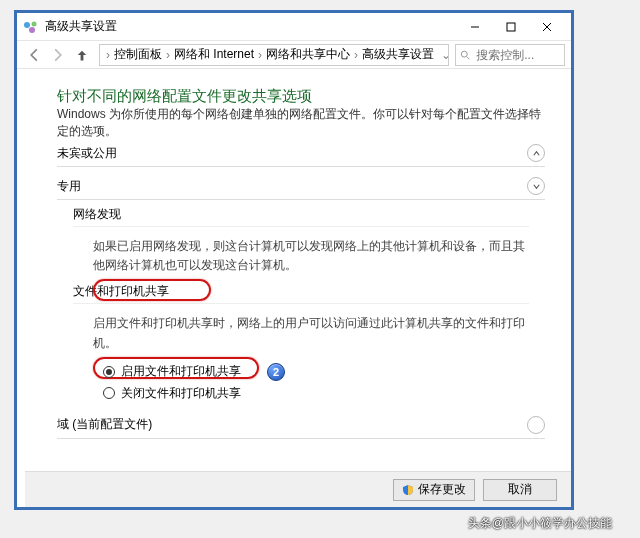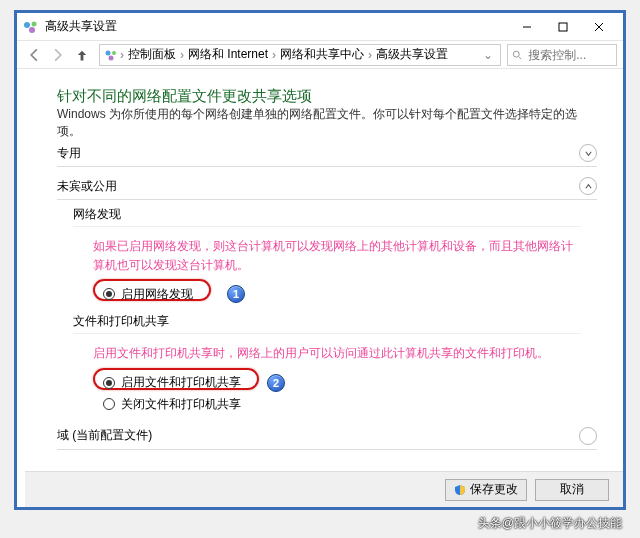--- a/index.html
+++ b/index.html
@@ -9,21 +9,21 @@
     height: 538px;
     background: #f0f0f0;
     font-family: "Microsoft YaHei", "Segoe UI", sans-serif;
     font-size: 12px;
     color: #000;
     position: relative;
   }
   .outer-frame {
     position: absolute;
     left: 14px; top: 10px;
-    width: 612px; height: 500px;
+    width: 560px; height: 500px;
     border: 3px solid #3b6fb5;
     background: #fff;
   }
   
   .titlebar {
     height: 28px;
     display: flex;
     align-items: center;
     padding: 0 6px;
     background: #fff;
@@ -92,21 +92,21 @@
   .chev-circle {
     width: 18px; height: 18px; border-radius: 50%;
     border: 1px solid #bbb;
     display: flex; align-items: center; justify-content: center;
     color: #555;
   }
   .chev-circle svg { width: 9px; height: 9px; }
   .section { margin: 6px 16px 8px 16px; }
   .sec-title { font-size: 12px; }
   .sec-line { border-top: 1px solid #eee; margin-top: 3px; }
-  .sec-desc { margin: 10px 0 8px 20px; font-size: 12px; line-height: 1.6; color: #ec4899; }
+  .sec-desc { margin: 10px 0 8px 20px; font-size: 12px; line-height: 1.6; color: #404040; }
   .radio-group { margin-left: 30px; }
   .radio {
     display: flex; align-items: center;
     font-size: 12px; padding: 2px 0;
     position: relative;
   }
   .radio .dot {
     width: 12px; height: 12px; border: 1px solid #333; border-radius: 50%;
     margin-right: 6px; display: inline-flex; align-items: center; justify-content: center;
     background: #fff;
@@ -144,21 +144,21 @@
     border: 1px solid #adadad;
     background: #e9e9e9;
     font-size: 12px;
     display: inline-flex; align-items: center; justify-content: center;
     padding: 0 8px; gap: 4px;
   }
   .btn .shield { width: 12px; height: 12px; }
   
   .watermark {
     position: absolute;
-    bottom: 6px; right: 18px;
+    bottom: 6px; right: 28px;
     font-size: 12px; color: #fff;
     text-shadow: 0 0 2px #000, 0 0 2px #000;
     z-index: 10;
   }
 </style>
 </head>
 <body>
 
 <div class="outer-frame">
 
@@ -230,48 +230,43 @@
         </svg>
       <input type="text" placeholder="搜索控制..." style="">
     </div>
   </div>
 
   <div class="content">
     <div class="page-heading">针对不同的网络配置文件更改共享选项</div>
     <div class="page-sub">Windows 为你所使用的每个网络创建单独的网络配置文件。你可以针对每个配置文件选择特定的选项。</div>
 
     <div class="profile-row">
+      <span class="label">未宾或公用</span>
+      <span class="chev-circle">
+          <svg viewBox="0 0 10 10">
+            <path d="M2 7 L5 3 L8 7" fill="none" stroke="#555" stroke-width="1.2"></path>
+          </svg>
+        </span>
+    </div>
+
+    <div class="profile-row">
       <span class="label">专用</span>
       <span class="chev-circle">
           <svg viewBox="0 0 10 10">
             <path d="M2 3 L5 7 L8 3" fill="none" stroke="#555" stroke-width="1.2"></path>
-          </svg>
-        </span>
-    </div>
-
-    <div class="profile-row">
-      <span class="label">未宾或公用</span>
-      <span class="chev-circle">
-          <svg viewBox="0 0 10 10">
-            <path d="M2 7 L5 3 L8 7" fill="none" stroke="#555" stroke-width="1.2"></path>
           </svg>
         </span>
     </div>
 
     <div class="section">
       <div class="sec-title">网络发现</div>
       <div class="sec-line"></div>
       <div class="sec-desc">如果已启用网络发现，则这台计算机可以发现网络上的其他计算机和设备，而且其他网络计算机也可以发现这台计算机。</div>
       <div class="radio-group" style="position:relative;">
         <div class="highlight-ring" style="left:-10px; top:-4px; width:118px; height:22px;"></div>
-        <label class="radio">
-          <span class="dot sel"></span>
-          <span>启用网络发现</span>
-          <span class="num-badge" style="margin-left:34px;">1</span>
-        </label>
       </div>
     </div>
 
     <div class="section">
       <div class="sec-title">文件和打印机共享</div>
       <div class="sec-line"></div>
       <div class="sec-desc">启用文件和打印机共享时，网络上的用户可以访问通过此计算机共享的文件和打印机。</div>
       <div class="radio-group" style="position:relative;">
         <div class="highlight-ring" style="left:-10px; top:-4px; width:166px; height:22px;"></div>
         <label class="radio">

